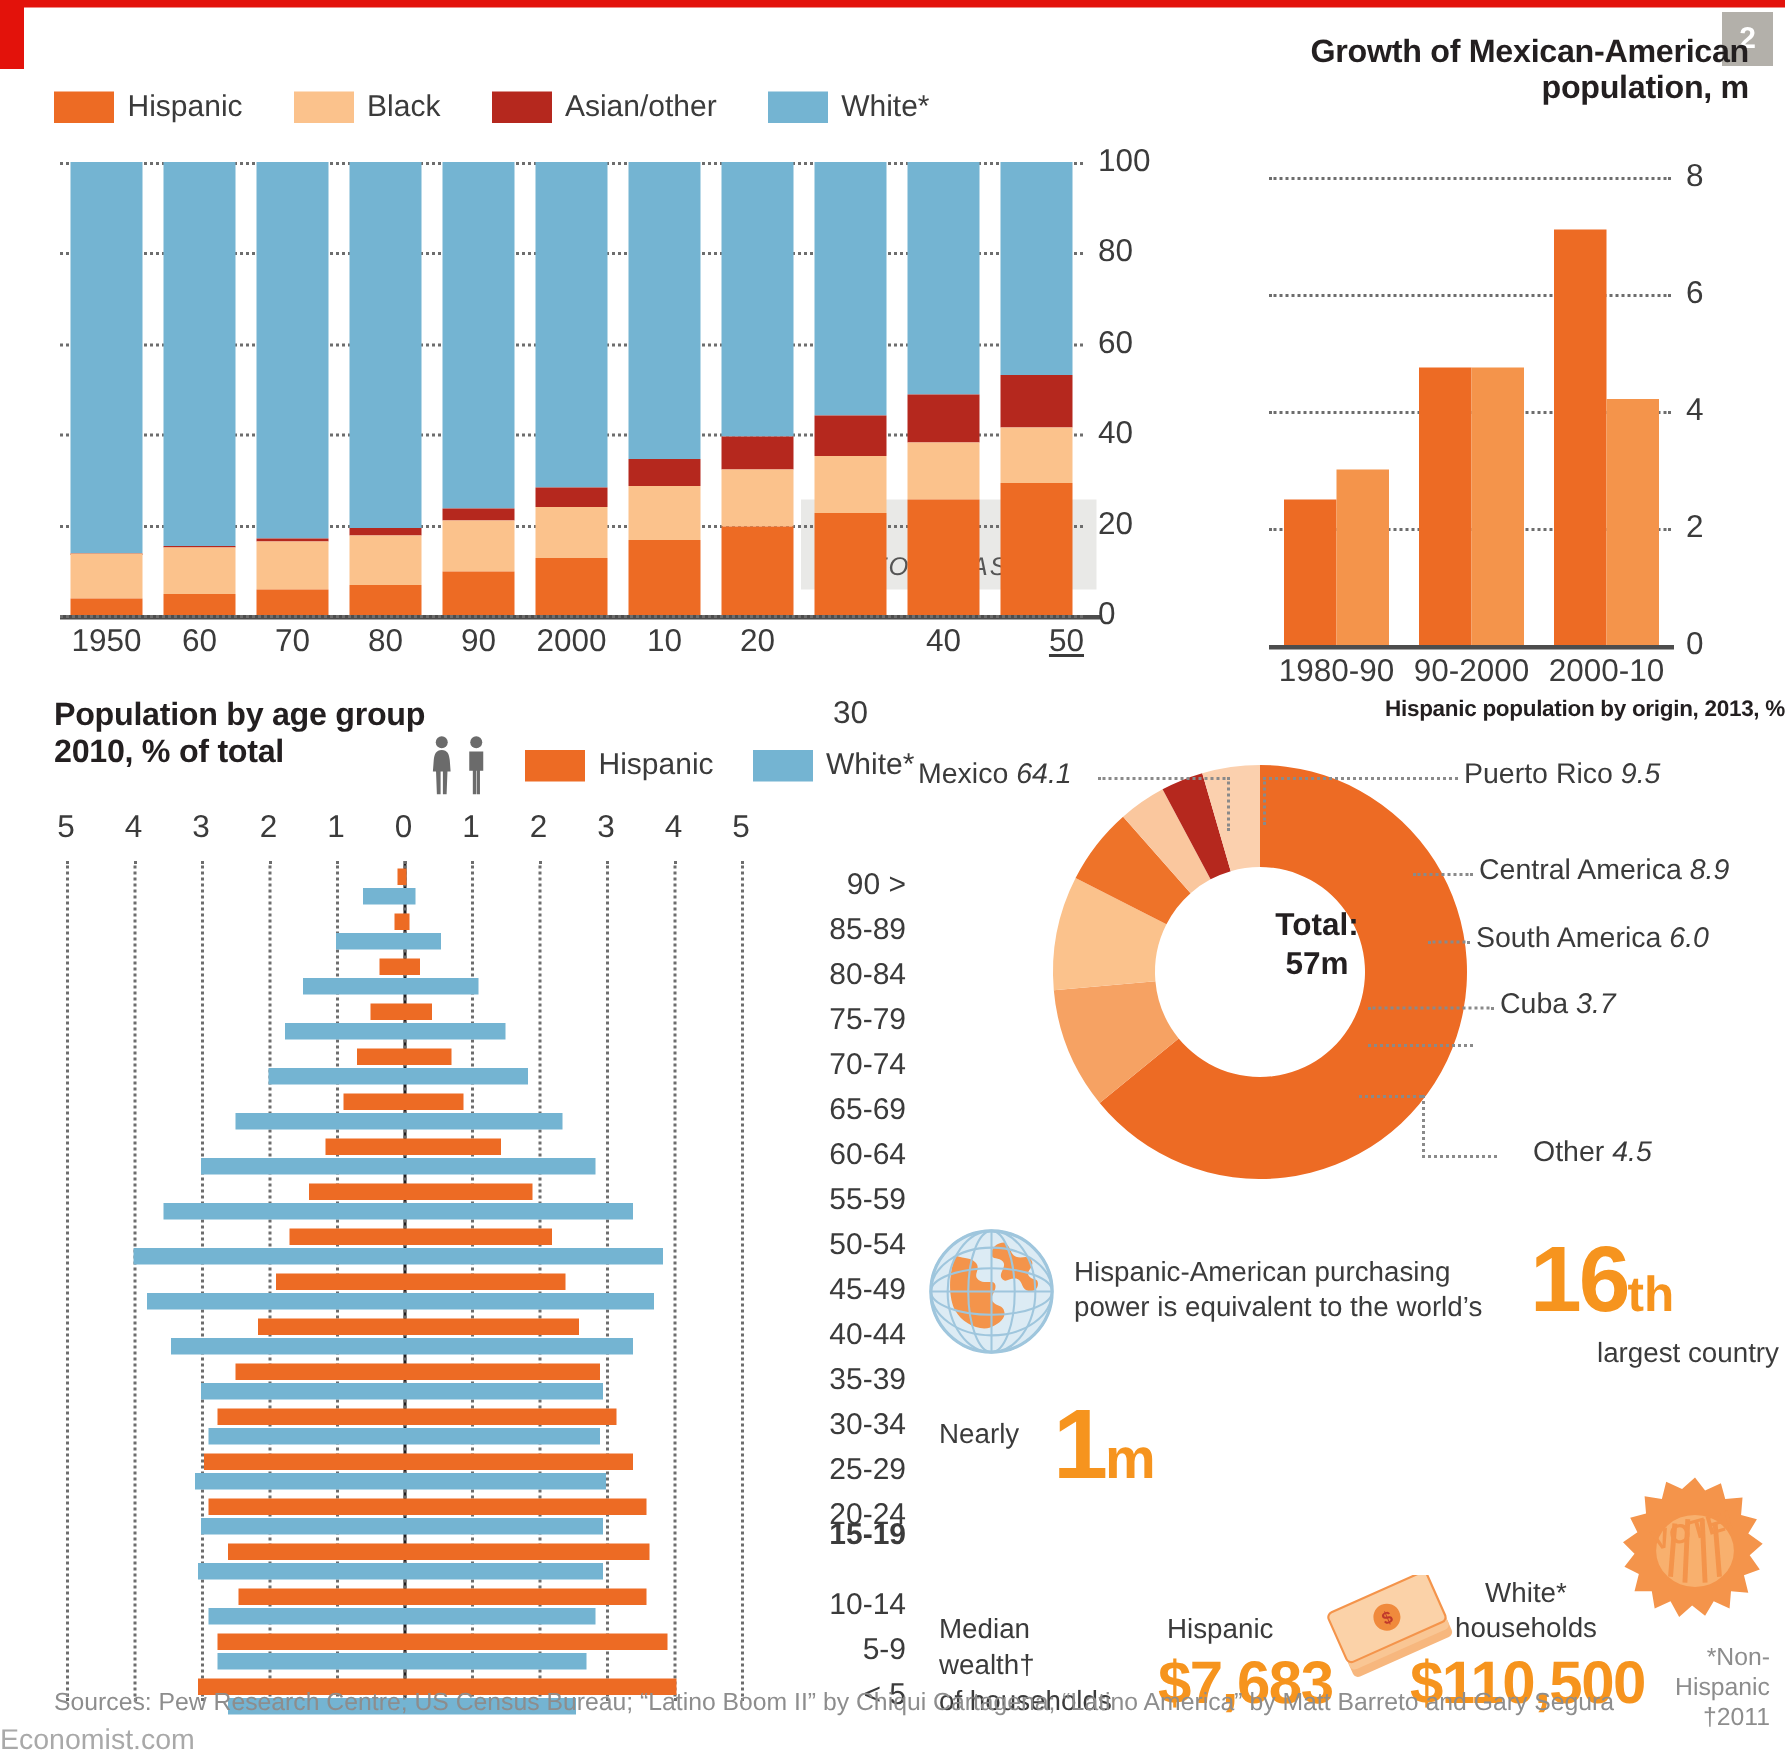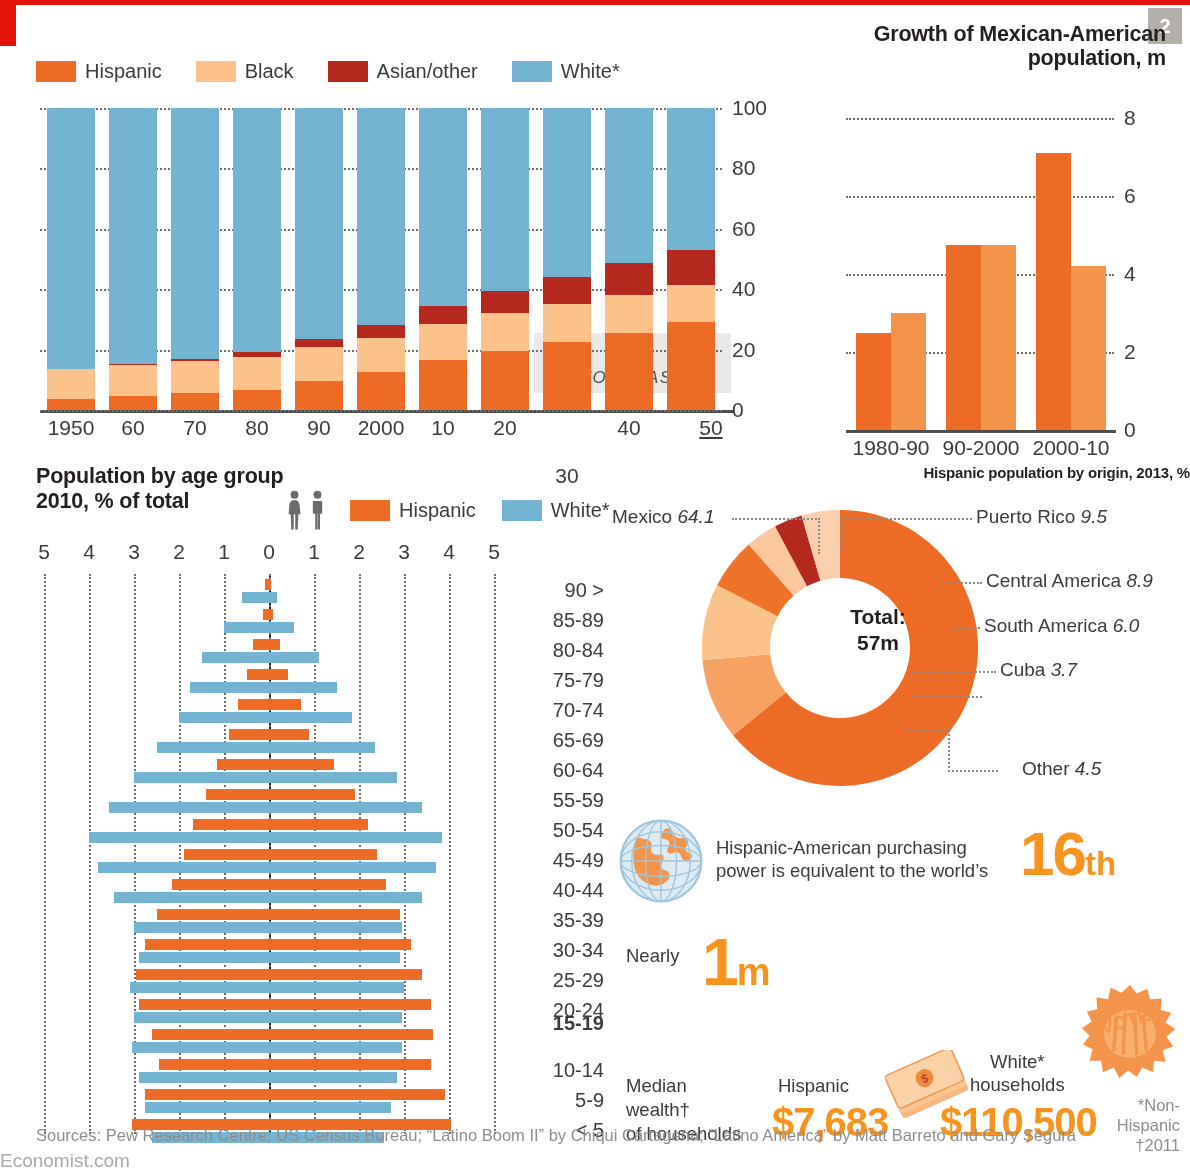--- a/index.html
+++ b/index.html
@@ -456,20 +456,21 @@
       <circle cx="50" cy="50" r="47"></circle>
     </g>
   </svg>
   <div class="fact-text" style="position:absolute;left:104px;top:24px;">
     <span>Hispanic-American purchasing</span><br>
     <span>power is equivalent to the world’s</span>
   </div>
   <div style="position:absolute;left:408px;top:6px;">
     <span class="bignum" style="font-size:62px;letter-spacing:-2px;">16</span><span class="bignum" style="font-size:33px;">th</span>
   </div>
+  <div class="fact-text" style="position:absolute;right:4px;top:78px;text-align:right;width:300px;">largest country</div>
 
   <div class="fact-text" style="position:absolute;left:14px;top:132px;">Nearly</div>
   <div style="position:absolute;left:90px;top:112px;">
     <span class="bignum" style="font-size:66px;letter-spacing:-2px;">1</span><span class="bignum" style="font-size:38px;">m</span>
   </div>
 
   <svg width="96" height="96" viewBox="0 0 100 100" style="position:absolute;left:470px;top:172px;">
     <polygon points="50,1 57,10 68,5 71,16 83,15 82,27 93,30 87,40 97,47 88,55 95,65 84,69 87,81 75,80 74,92 63,87 57,97 48,90 39,98 33,87 22,92 20,80 8,80 11,68 1,63 8,54 0,46 10,39 5,29 16,26 15,14 27,16 30,4 41,9" fill="#F4944B"></polygon>
     <ellipse cx="50" cy="52" rx="27" ry="25" fill="#F8B06E"></ellipse>
     <g stroke="#F4944B" stroke-width="3.4">

